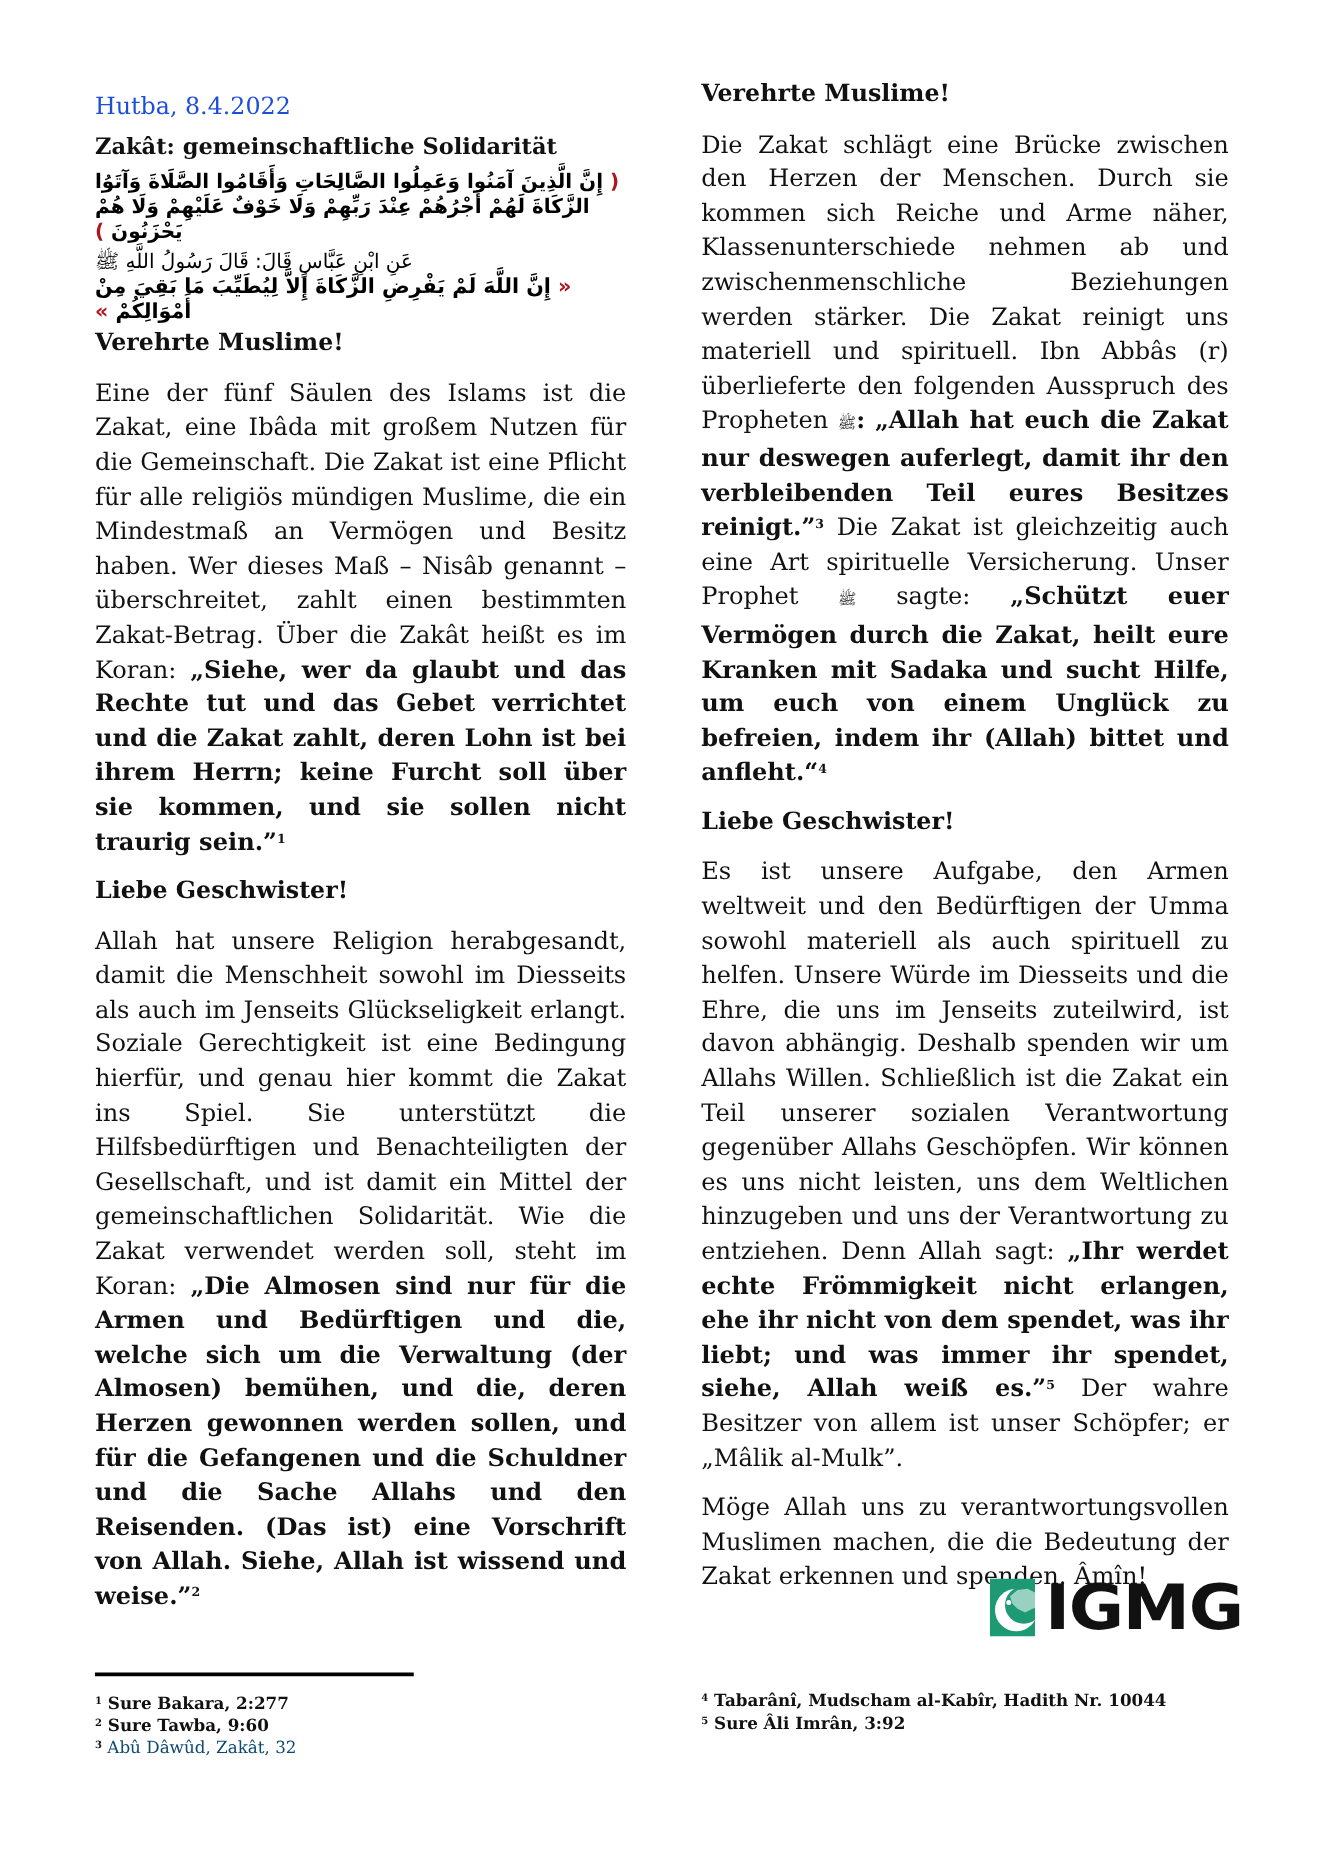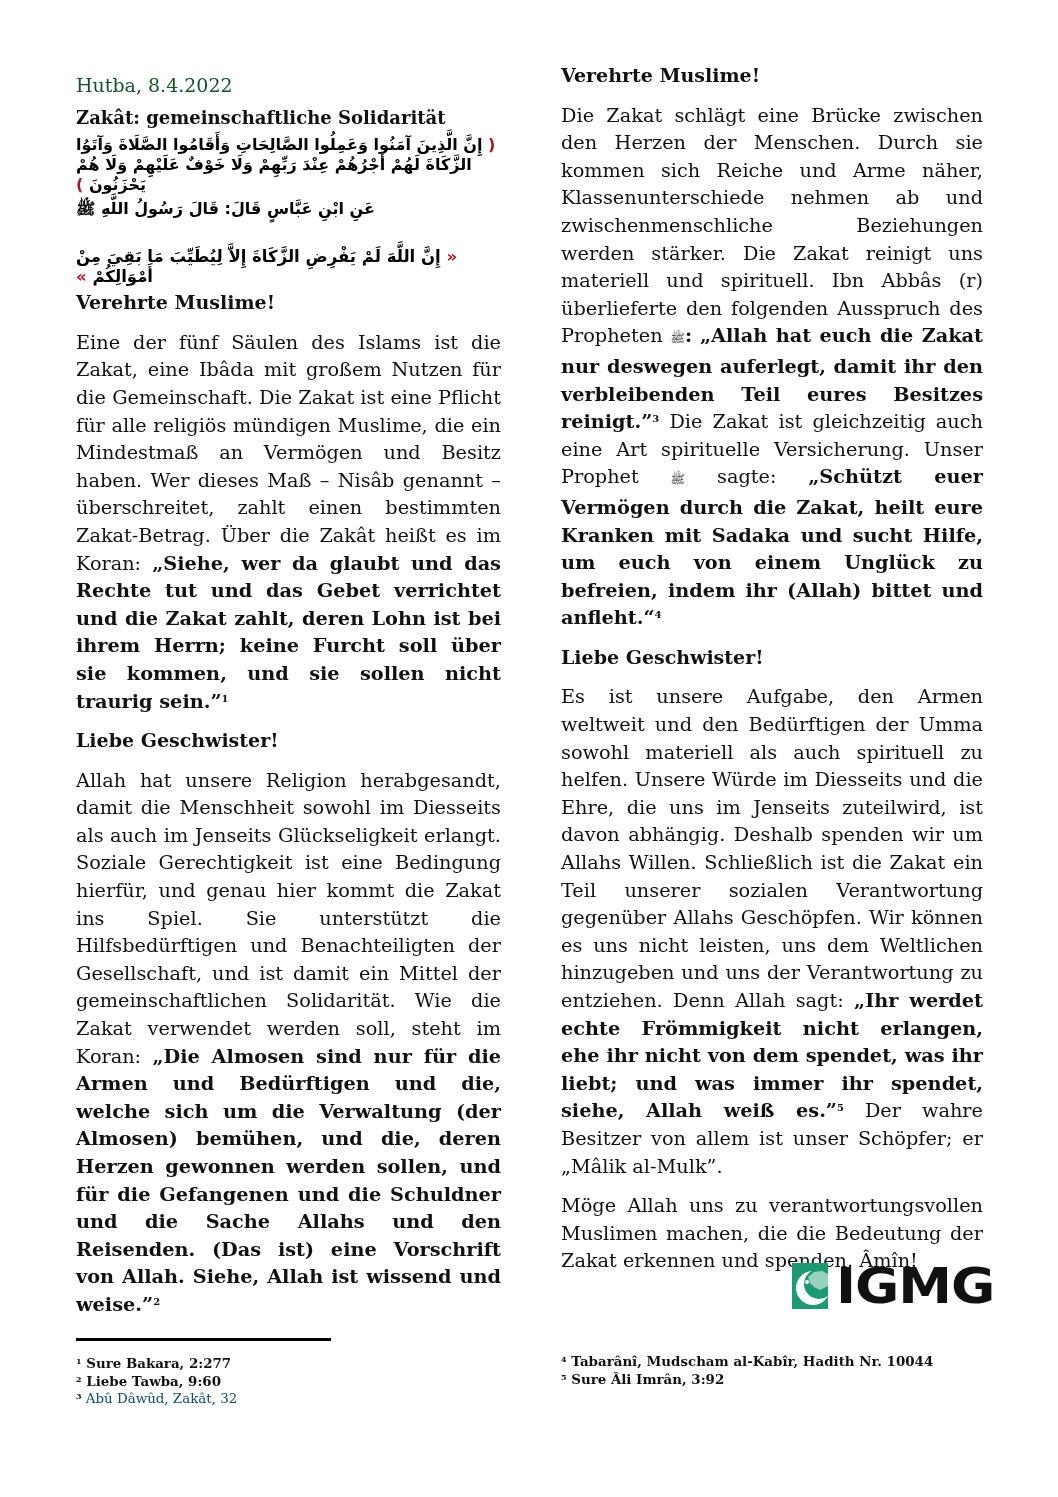--- a/index.html
+++ b/index.html
@@ -3,27 +3,27 @@
 <meta charset="utf-8">
 <style>
   html, body { margin:0; padding:0; background:#ffffff; }
   body { width:1058px; height:1497px; position:relative; overflow:hidden; color:#111; }
   .page { position:absolute; left:0; top:0; width:1058px; height:1497px; }
   .col { position:absolute; font-family:"DejaVu Serif","Liberation Serif",serif; font-size:19.3px; line-height:27.6px; }
   .col-left { left:76px; top:72px; width:425px; }
   .col-right { left:561px; top:62px; width:422px; }
   .p { text-align:justify; margin:0 0 12px 0; }
   .h { font-weight:bold; margin:0 0 12px 0; font-size:19px; }
-  .date { margin:0 0 4px 0; color:#14532d; font-size:19px; }
+  .date { margin:0 0 4px 0; color:#1d4ed8; font-size:19px; }
   .title { font-weight:bold; margin:0 0 4px 0; font-size:18px; }
   .b { font-weight:bold; }
   sup { font-size:10px; line-height:0; vertical-align:6px; }
   .arabic { direction:rtl; text-align:left; font-family:"DejaVu Sans","Liberation Sans",sans-serif; font-weight:bold; font-size:16px; line-height:20px; margin:0; color:#000; }
   .ar-verse { margin-bottom:4px; }
-  .ar-narr { margin-bottom:28px; font-weight:bold; }
+  .ar-narr { margin-bottom:0; font-weight:normal; }
   .ar-hadith { margin-bottom:2px; font-size:16.5px; }
   .red { color:#b0141c; }
   .salawat { font-family:"DejaVu Sans",sans-serif; font-size:12px; }
   .fn-rule { position:absolute; left:76px; top:1338px; width:255px; height:3px; background:#000; }
   .fn { position:absolute; font-family:"DejaVu Serif","Liberation Serif",serif; font-size:13.4px; line-height:18px; }
   .fn-left { left:76px; top:1354px; }
   .fn-right { left:561px; top:1352px; }
   .fn .line { white-space:nowrap; }
   .fn sup { font-size:8px; vertical-align:4px; }
   .fn .gray { color:#0c4a6e; font-weight:normal; }
@@ -88,21 +88,21 @@
         <circle cx="15" cy="19" r="2" fill="#ffffff"></circle>
       </svg>
     </div>
     <div class="logo-text">IGMG</div>
   </div>
 
   <div class="fn-rule"></div>
 
   <div class="fn fn-left">
     <div class="line b"><sup>1</sup> <span>Sure Bakara, 2:277</span></div>
-    <div class="line b"><sup>2</sup> <span>Liebe Tawba, 9:60</span></div>
+    <div class="line b"><sup>2</sup> <span>Sure Tawba, 9:60</span></div>
     <div class="line"><sup class="b">3</sup> <span class="gray">Abû Dâwûd, Zakât, 32</span></div>
   </div>
 
   <div class="fn fn-right">
     <div class="line b"><sup>4</sup> <span>Tabarânî, Mudscham al-Kabîr, Hadith Nr. 10044</span></div>
     <div class="line b"><sup>5</sup> <span>Sure Âli Imrân, 3:92</span></div>
   </div>
 
 </div>
 

